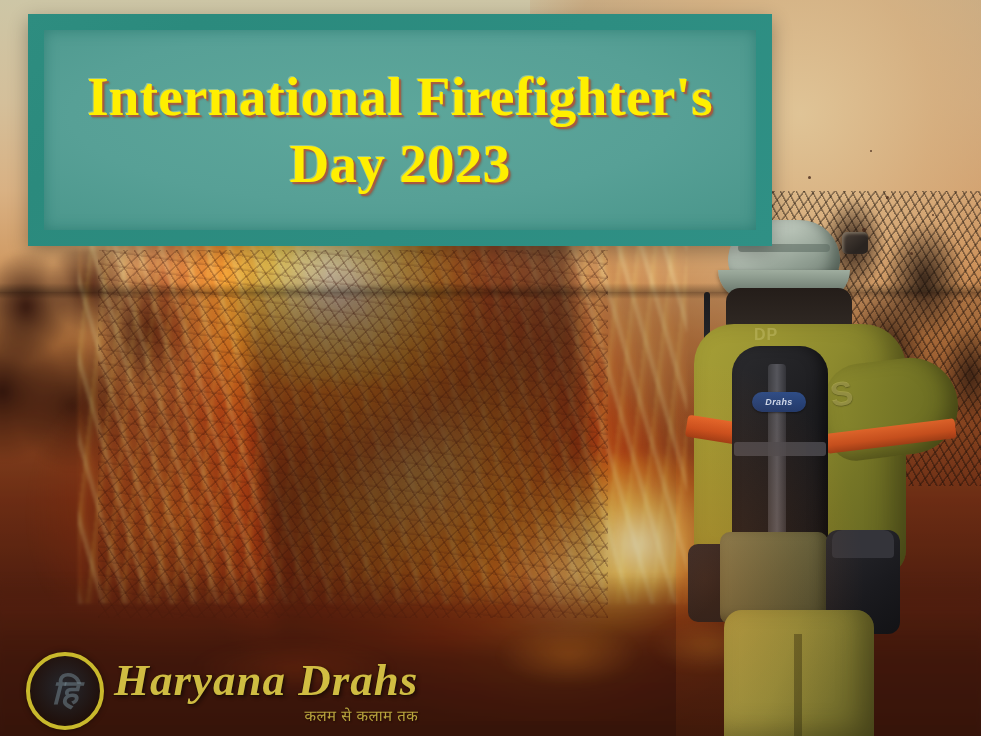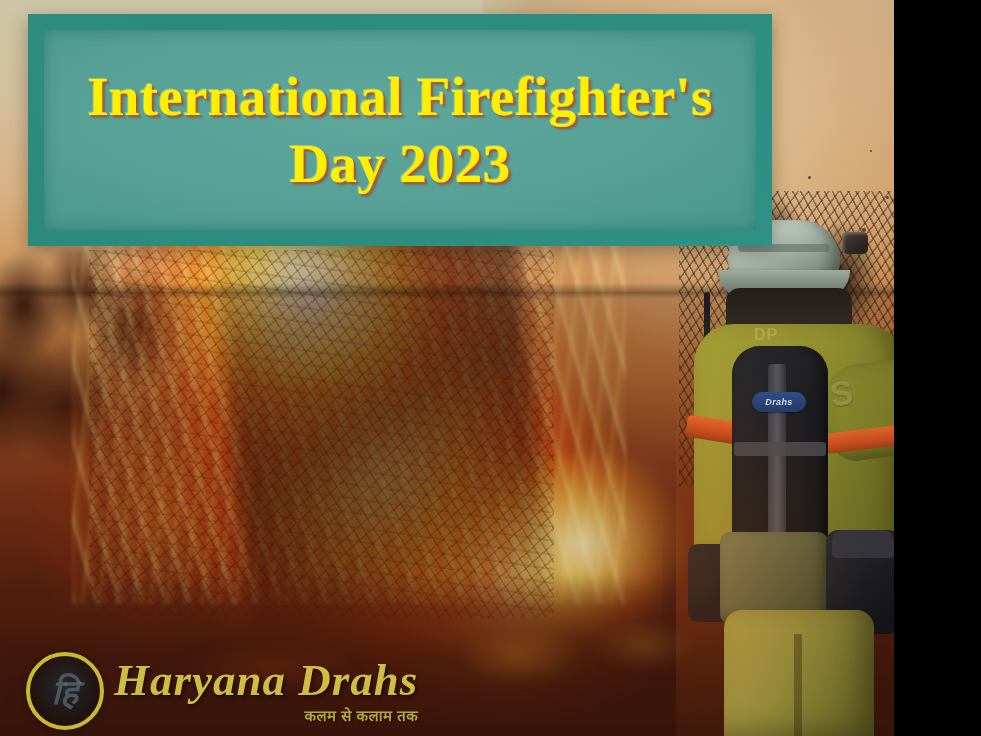--- a/index.html
+++ b/index.html
@@ -6,21 +6,21 @@
     margin: 0;
     padding: 0;
     background: #000;
   }
   body {
     font-family: "Liberation Serif", serif;
   }
 
   #poster {
     position: relative;
-    width: 894px;
+    width: 981px;
     height: 736px;
     overflow: hidden;
     background: #1d4ed8;
   }
 
   
   .photo {
     position: absolute;
     inset: 0;
     overflow: hidden;
@@ -569,21 +569,21 @@
     text-shadow:
       1px 1px 0 rgba(30,14,6,0.85),
      -1px 1px 0 rgba(30,14,6,0.55),
       2px 2px 4px rgba(0,0,0,0.6);
     opacity: .88;
   }
   .wm-tag {
     color: #d8c84a;
     font-family: "Liberation Sans", sans-serif;
     font-size: 15px;
-    font-weight: bold;
+    font-weight: normal;
     letter-spacing: .5px;
     text-align: right;
     margin-top: 2px;
     text-shadow: 1px 1px 2px rgba(20,8,4,0.85);
     opacity: .8;
   }
 </style>
 </head>
 <body>
 

